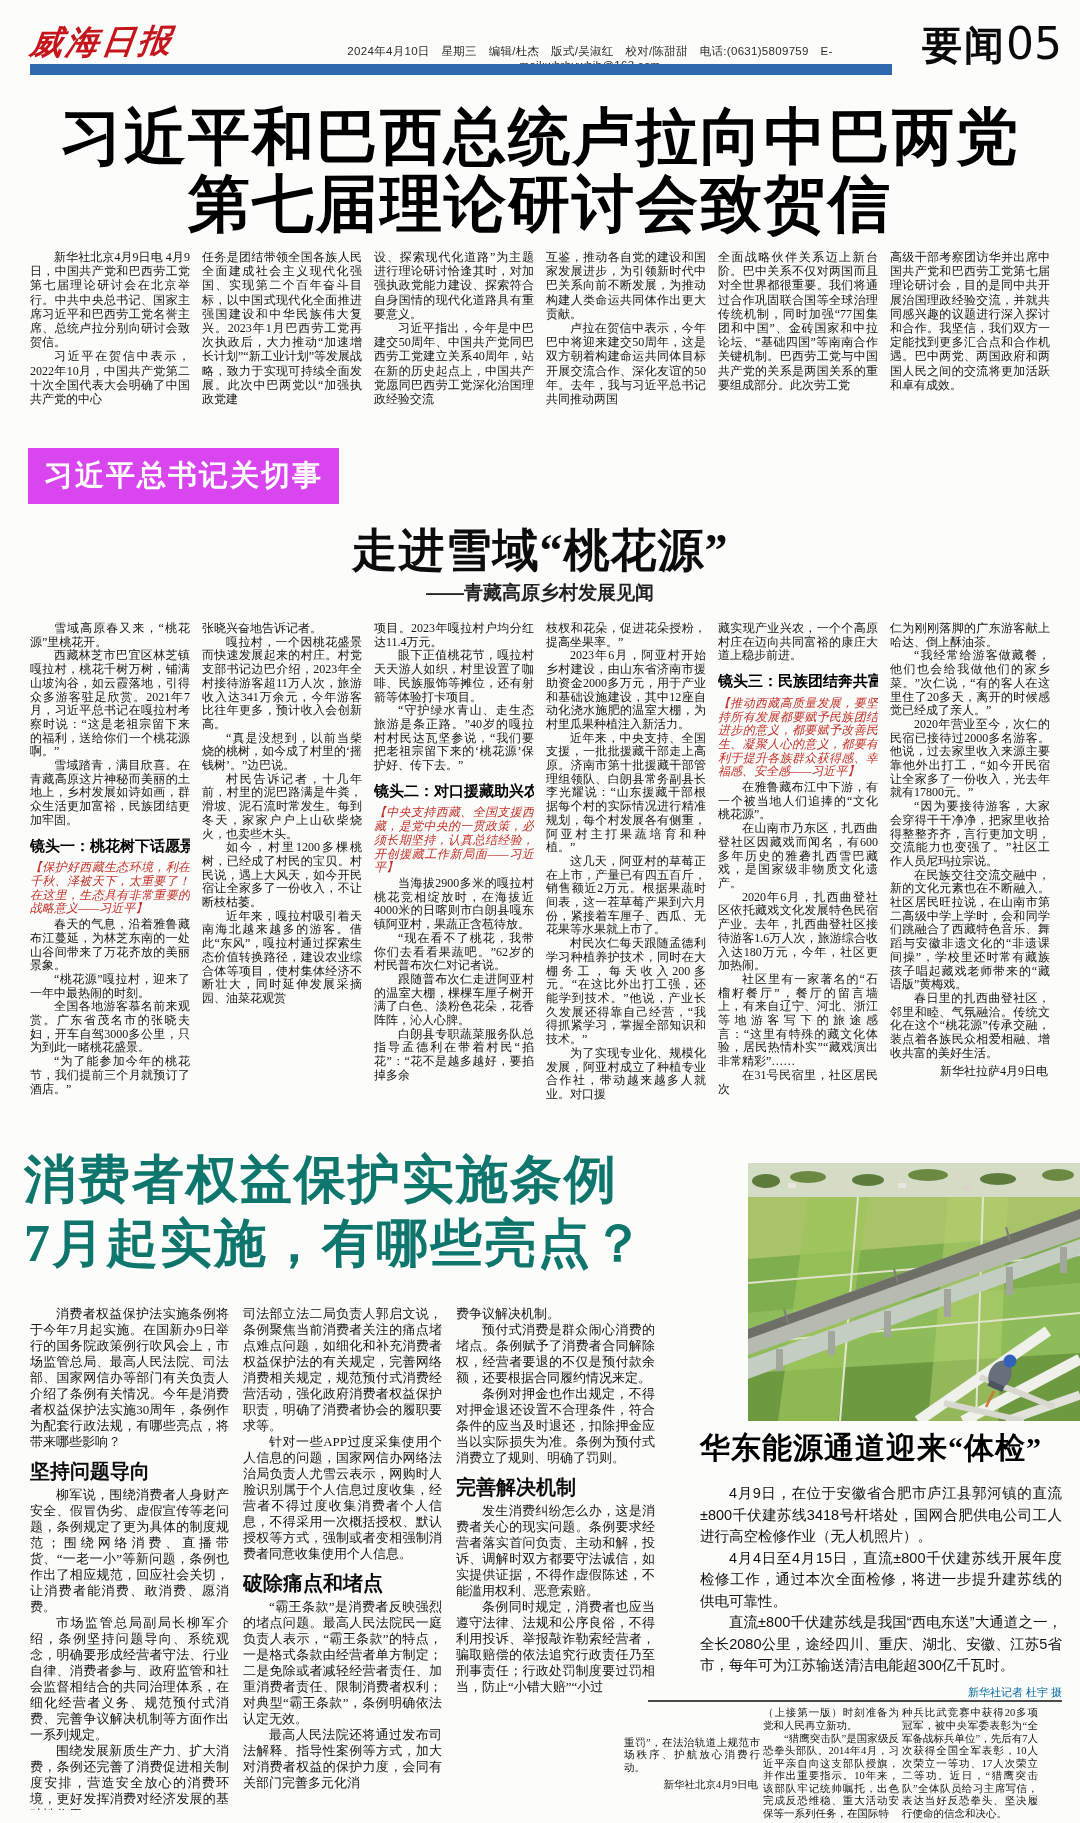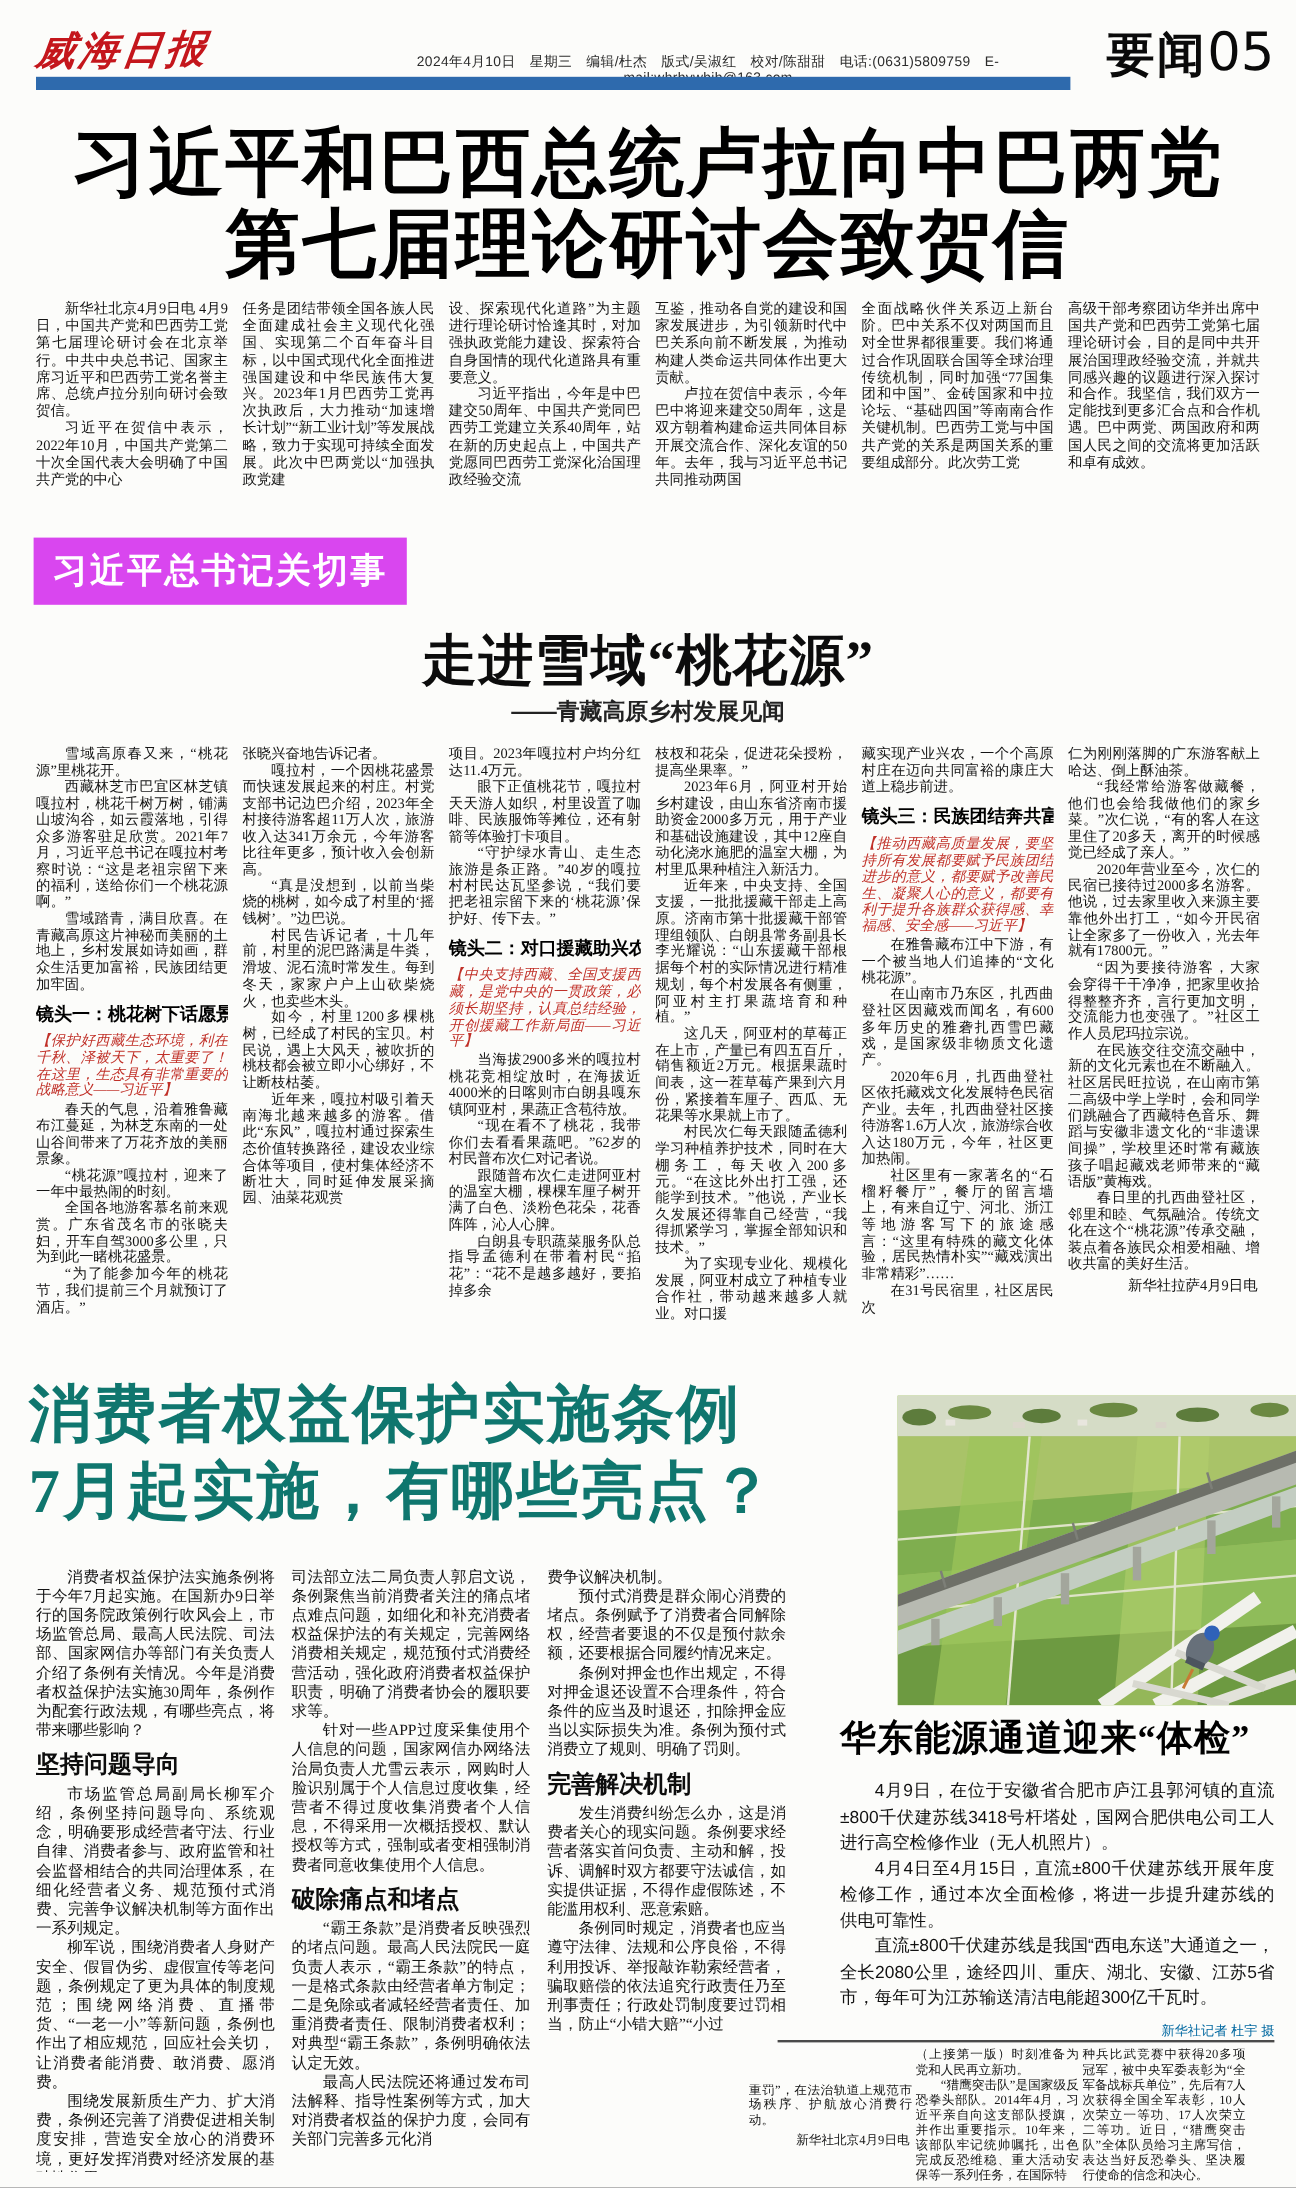--- a/index.html
+++ b/index.html
@@ -113,21 +113,21 @@
         <div class="b-p">春天的气息，沿着雅鲁藏布江蔓延，为林芝东南的一处山谷间带来了万花齐放的美丽景象。</div>
         <div class="b-p">“桃花源”嘎拉村，迎来了一年中最热闹的时刻。</div>
         <div class="b-p">全国各地游客慕名前来观赏。广东省茂名市的张晓夫妇，开车自驾3000多公里，只为到此一睹桃花盛景。</div>
         <div class="b-p">“为了能参加今年的桃花节，我们提前三个月就预订了酒店。”</div>
       </div>
       <div class="col">
         <div class="b-c">张晓兴奋地告诉记者。</div>
         <div class="b-p">嘎拉村，一个因桃花盛景而快速发展起来的村庄。村党支部书记边巴介绍，2023年全村接待游客超11万人次，旅游收入达341万余元，今年游客比往年更多，预计收入会创新高。</div>
         <div class="b-p">“真是没想到，以前当柴烧的桃树，如今成了村里的‘摇钱树’。”边巴说。</div>
         <div class="b-p">村民告诉记者，十几年前，村里的泥巴路满是牛粪，滑坡、泥石流时常发生。每到冬天，家家户户上山砍柴烧火，也卖些木头。</div>
-        <div class="b-p">如今，村里1200多棵桃树，已经成了村民的宝贝。村民说，遇上大风天，被吹折的桃枝都会被立即小心绑好，不让断枝枯萎。</div>
+        <div class="b-p">如今，村里1200多棵桃树，已经成了村民的宝贝。村民说，遇上大风天，如今开民宿让全家多了一份收入，不让断枝枯萎。</div>
         <div class="b-p">近年来，嘎拉村吸引着天南海北越来越多的游客。借此“东风”，嘎拉村通过探索生态价值转换路径，建设农业综合体等项目，使村集体经济不断壮大，同时延伸发展采摘园、油菜花观赏</div>
       </div>
       <div class="col">
         <div class="b-c">项目。2023年嘎拉村户均分红达11.4万元。</div>
         <div class="b-p">眼下正值桃花节，嘎拉村天天游人如织，村里设置了咖啡、民族服饰等摊位，还有射箭等体验打卡项目。</div>
         <div class="b-p">“守护绿水青山、走生态旅游是条正路。”40岁的嘎拉村村民达瓦坚参说，“我们要把老祖宗留下来的‘桃花源’保护好、传下去。”</div>
         <div class="b-h">镜头二：对口援藏助兴农</div>
         <div class="b-q">【中央支持西藏、全国支援西藏，是党中央的一贯政策，必须长期坚持，认真总结经验，开创援藏工作新局面——习近平】</div>
         <div class="b-p">当海拔2900多米的嘎拉村桃花竞相绽放时，在海拔近4000米的日喀则市白朗县嘎东镇阿亚村，果蔬正含苞待放。</div>
         <div class="b-p">“现在看不了桃花，我带你们去看看果蔬吧。”62岁的村民普布次仁对记者说。</div>
@@ -164,22 +164,22 @@
     </div>
 
   <div class="cons-head">
     <div class="l1">消费者权益保护实施条例</div>
     <div class="l2">7月起实施，有哪些亮点？</div>
   </div>
   <div class="cols" id="conscols">
       <div class="col">
         <div class="b-p">消费者权益保护法实施条例将于今年7月起实施。在国新办9日举行的国务院政策例行吹风会上，市场监管总局、最高人民法院、司法部、国家网信办等部门有关负责人介绍了条例有关情况。今年是消费者权益保护法实施30周年，条例作为配套行政法规，有哪些亮点，将带来哪些影响？</div>
         <div class="b-sh">坚持问题导向</div>
+        <div class="b-p">柳军说，围绕消费者人身财产安全、假冒伪劣、虚假宣传等老问题，条例规定了更为具体的制度规范；围绕网络消费、直播带货、“一老一小”等新问题，条例也作出了相应规范，回应社会关切，让消费者能消费、敢消费、愿消费。</div>
         <div class="b-p">市场监管总局副局长柳军介绍，条例坚持问题导向、系统观念，明确要形成经营者守法、行业自律、消费者参与、政府监管和社会监督相结合的共同治理体系，在细化经营者义务、规范预付式消费、完善争议解决机制等方面作出一系列规定。</div>
-        <div class="b-p">柳军说，围绕消费者人身财产安全、假冒伪劣、虚假宣传等老问题，条例规定了更为具体的制度规范；围绕网络消费、直播带货、“一老一小”等新问题，条例也作出了相应规范，回应社会关切，让消费者能消费、敢消费、愿消费。</div>
         <div class="b-p">围绕发展新质生产力、扩大消费，条例还完善了消费促进相关制度安排，营造安全放心的消费环境，更好发挥消费对经济发展的基础性作用。</div>
       </div>
       <div class="col">
         <div class="b-c">司法部立法二局负责人郭启文说，条例聚焦当前消费者关注的痛点堵点难点问题，如细化和补充消费者权益保护法的有关规定，完善网络消费相关规定，规范预付式消费经营活动，强化政府消费者权益保护职责，明确了消费者协会的履职要求等。</div>
         <div class="b-p">针对一些APP过度采集使用个人信息的问题，国家网信办网络法治局负责人尤雪云表示，网购时人脸识别属于个人信息过度收集，经营者不得过度收集消费者个人信息，不得采用一次概括授权、默认授权等方式，强制或者变相强制消费者同意收集使用个人信息。</div>
         <div class="b-sh">破除痛点和堵点</div>
         <div class="b-p">“霸王条款”是消费者反映强烈的堵点问题。最高人民法院民一庭负责人表示，“霸王条款”的特点，一是格式条款由经营者单方制定；二是免除或者减轻经营者责任、加重消费者责任、限制消费者权利；对典型“霸王条款”，条例明确依法认定无效。</div>
         <div class="b-p">最高人民法院还将通过发布司法解释、指导性案例等方式，加大对消费者权益的保护力度，会同有关部门完善多元化消</div>
       </div>
       <div class="col">

